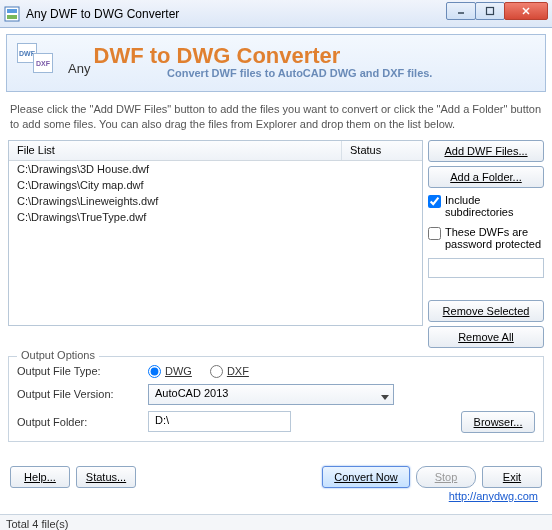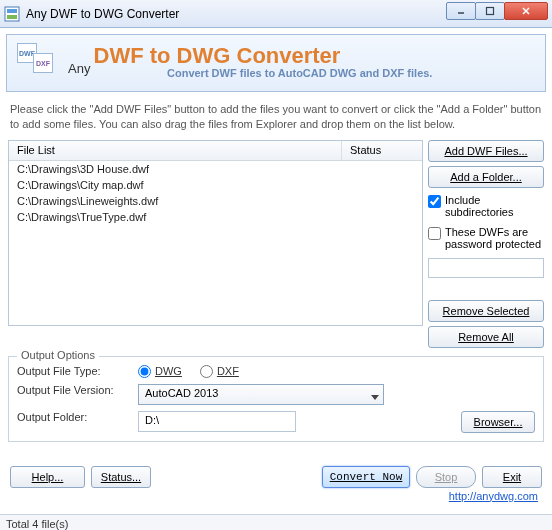--- a/index.html
+++ b/index.html
@@ -36,31 +36,31 @@
 .sidebtns { width: 116px; display: flex; flex-direction: column; gap: 4px; }
 .btn { background: linear-gradient(#fdfdfe,#e8edf3); border: 1px solid #8fa8c4; border-radius: 3px; padding: 3px 6px; text-align: center; color: #000; cursor: pointer; height: 22px; line-height: 14px; }
 .btn.u { text-decoration: underline; }
 .check { display: flex; align-items: flex-start; gap: 4px; padding: 2px 0; }
 .check input { margin-top: 1px; }
 .pwbox { border: 1px solid #b8c8d8; background: #fff; height: 20px; margin-top: 2px; }
 .sidegap { height: 14px; }
 
 .fieldset { border: 1px solid #c8d4e0; margin: 8px 2px 20px 2px; padding: 8px 8px 8px 8px; position: relative; }
 .fieldset .legend { position: absolute; top: -8px; left: 8px; background: #fff; padding: 0 4px; color: #555; }
-.frow { display: flex; align-items: flex-start; gap: 11px; margin-bottom: 6px; }
+.frow { display: flex; align-items: center; gap: 21px; margin-bottom: 6px; }
 .frow label { width: 110px; color: #333; }
 .radios { display: flex; gap: 18px; align-items: center; }
 .radios label { width: auto; display: flex; align-items: center; gap: 4px; }
 .select { flex: 1; max-width: 246px; height: 21px; border: 1px solid #8fa8c4; background: linear-gradient(#fdfdfe,#eef2f7); padding: 2px 6px; position: relative; }
 .select .arrow { position: absolute; right: 4px; top: 6px; }
 .textin { flex: 1; max-width: 246px; height: 21px; border: 1px solid #b8c8d8; background: #fff; padding: 2px 6px; }
 
 .bottom { display: flex; gap: 6px; padding: 4px 4px 0 4px; align-items: center; }
 .bottom .spacer { flex: 1; }
-.btn.primary { background: linear-gradient(#eaf4ff,#c5e1ff); border-color: #5a8adf; box-shadow: 0 0 2px #7aa8e8; font-family: Liberation Mono, monospace; }
+.btn.primary { background: linear-gradient(#eaf4ff,#c5e1ff); border-color: #5a8adf; box-shadow: 0 0 2px #7aa8e8; }
 .btn.disabled { color: #999; border-radius: 10px; }
 .link { color: #1a5bd0; text-decoration: underline; text-align: right; padding: 2px 8px; }
 
 .status { border-top: 1px solid #c8d4e0; padding: 3px 6px; color: #333; margin-top: 4px; background: #f4f6f9; }
 </style>
 </head>
 <body>
 
 <div class="titlebar">
   <span class="appicon">
@@ -160,21 +160,21 @@
     </div>
     <div class="frow" style="margin-bottom:0">
       <label>Output Folder:</label>
       <div class="textin">D:\</div>
       <div style="flex:1"></div>
       <div class="btn u" style="width:74px">Browser...</div>
     </div>
   </div>
 
   <div class="bottom">
-    <div class="btn u" style="width:75px">Help...</div>
+    <div class="btn u" style="width:60px">Help...</div>
     <div class="btn u" style="width:60px">Status...</div>
     <div class="spacer"></div>
     <div class="btn primary u" style="width:88px">Convert Now</div>
     <div class="btn disabled u" style="width:60px">Stop</div>
     <div class="btn u" style="width:60px">Exit</div>
   </div>
   <div class="link">http://anydwg.com</div>
 
 </div>
 

